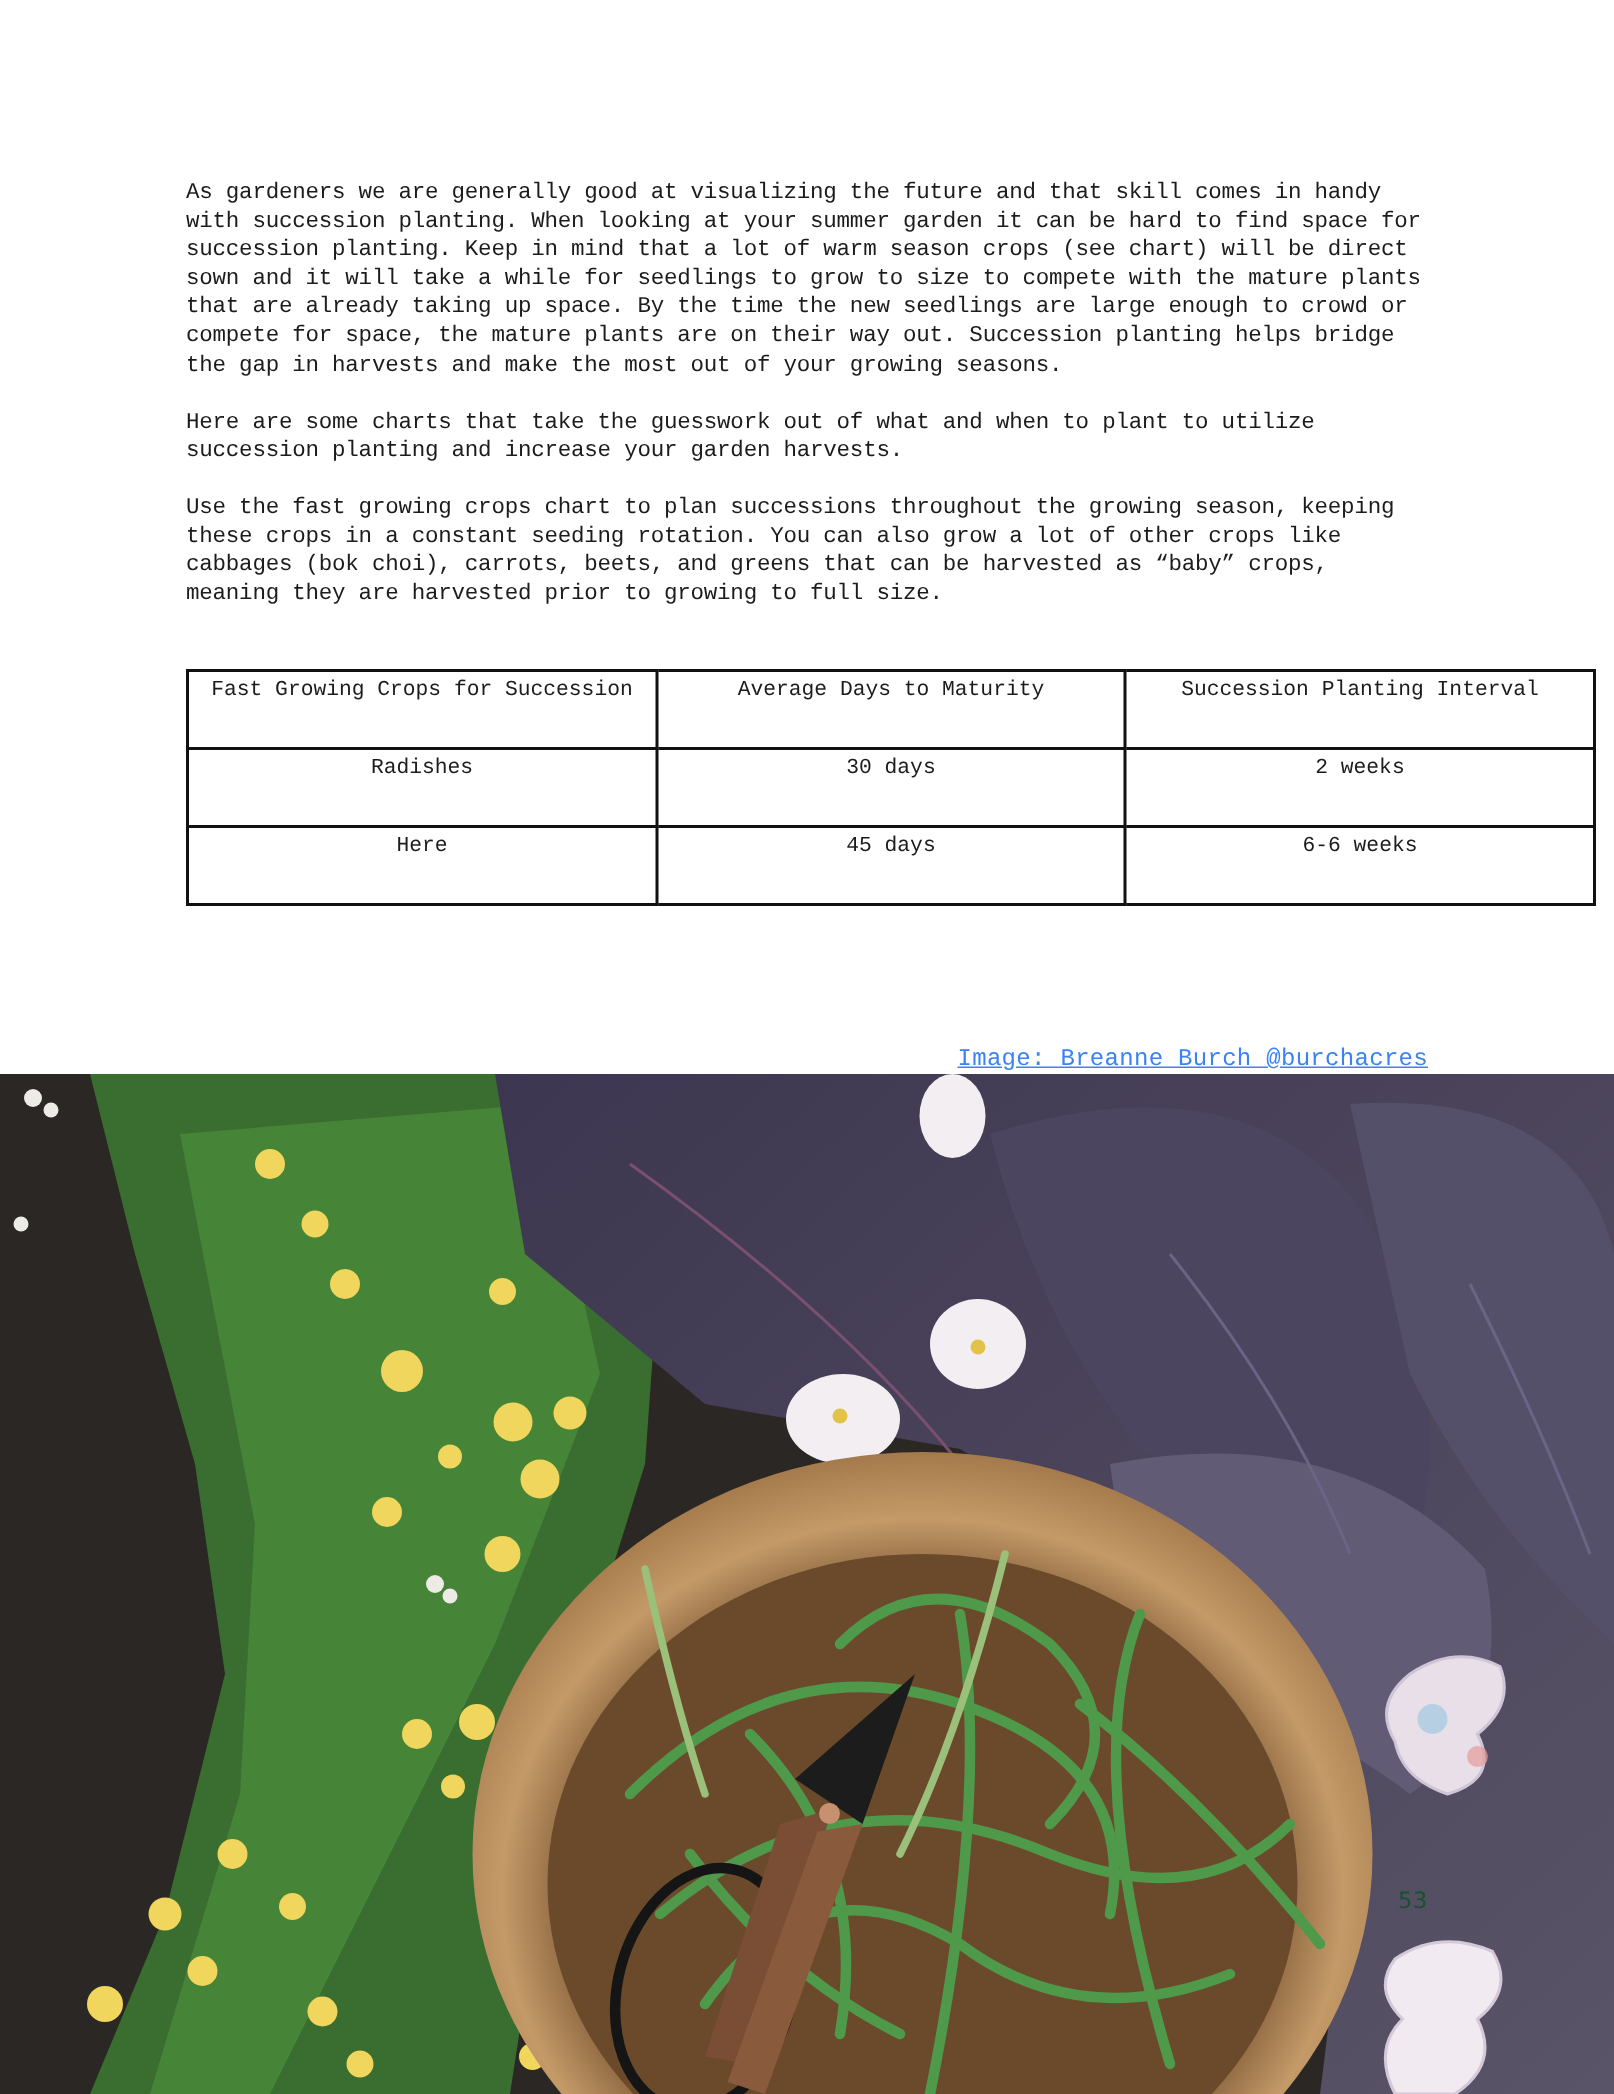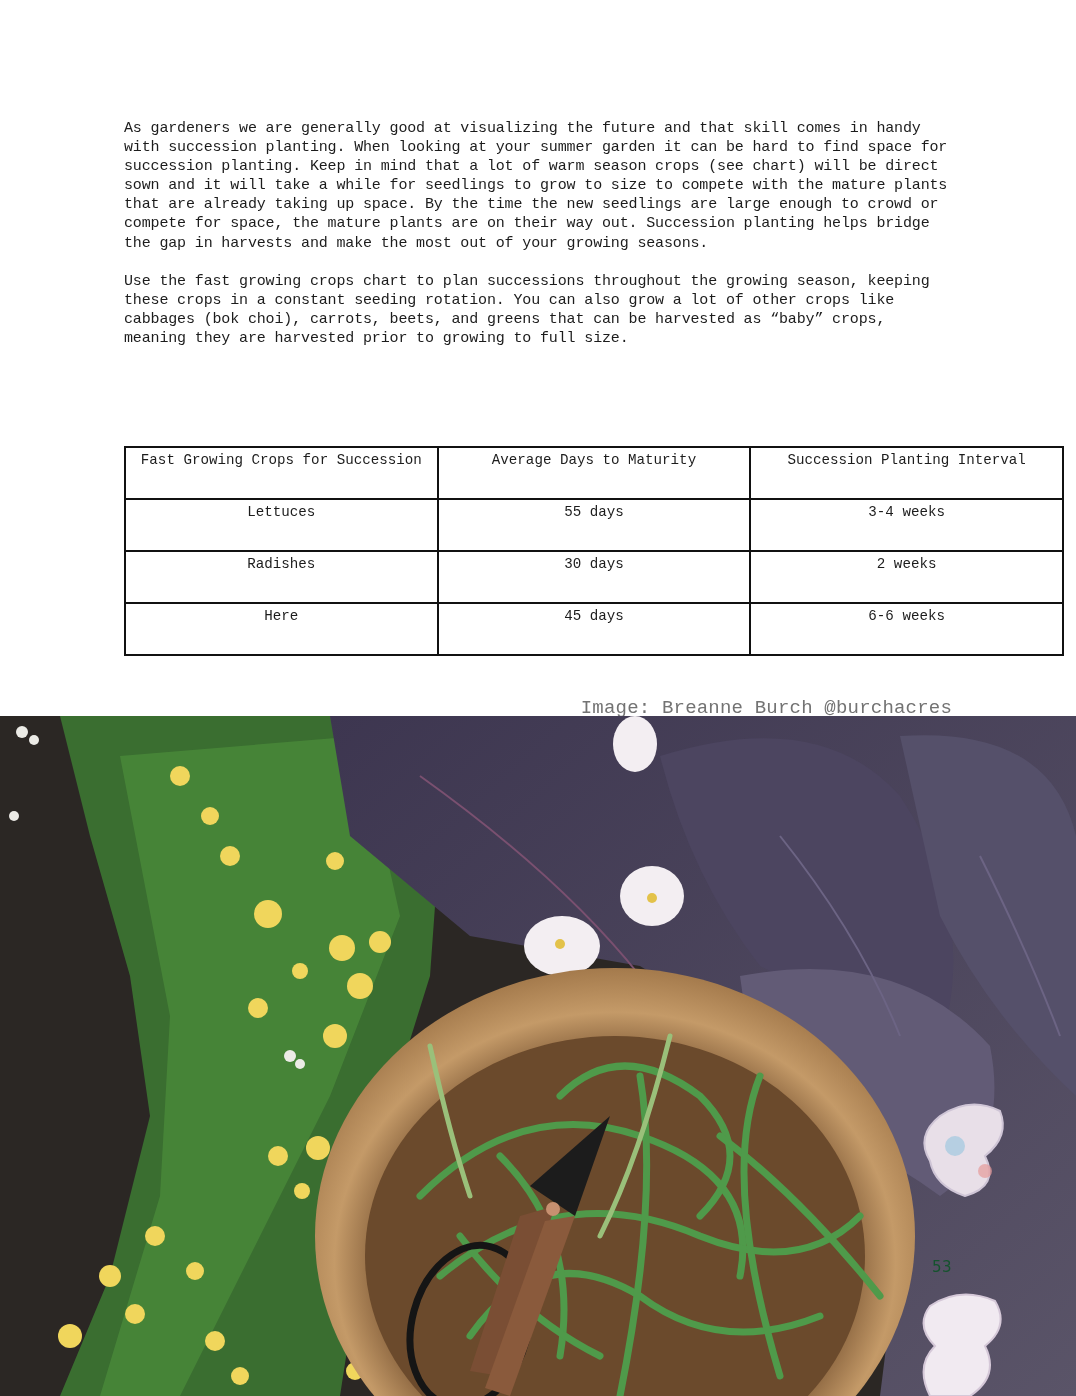--- a/index.html
+++ b/index.html
@@ -16,51 +16,47 @@
       position: absolute; left: 124px; top: 446px; width: 940px; border-collapse: collapse;
       font-size: 14.2px; color: #1c1c1c;
     }
     table.crops th, table.crops td {
       border: 2px solid #111; text-align: center; vertical-align: top; padding: 3px 6px 0 6px;
       font-weight: normal; line-height: 19px; width: 33.33%;
     }
     table.crops th { height: 47px; }
     table.crops td { height: 47px; }
     .caption {
-      position: absolute; right: 124px; top: 697px; font-size: 19px; color: #737373; letter-spacing: 0.2px;
+      position: absolute; right: 124px; top: 697px; font-size: 16px; color: #3b82f6; letter-spacing: 0.2px; text-decoration: underline;
     }
     .photo { position: absolute; left: 0; top: 716px; width: 1076px; height: 680px; overflow: hidden; background: #2a2624; }
     .photo svg { display: block; }
     .page-num {
       position: absolute; left: 932px; top: 1258px; font-family: "DejaVu Sans", sans-serif; font-size: 15px;
       color: #14532d; letter-spacing: 0.5px;
     }
   </style>
 </head>
 <body>
 
 <div class="content">
   <p class="para">As gardeners we are generally good at visualizing the future and that skill comes in handy with succession planting. When looking at your summer garden it can be hard to find space for succession planting. Keep in mind that a lot of warm season crops (see chart) will be direct sown and it will take a while for seedlings to grow to size to compete with the mature plants that are already taking up space. By the time the new seedlings are large enough to crowd or compete for space, the mature plants are on their way out. Succession planting helps bridge the gap in harvests and make the most out of your growing seasons.</p>
+  <p class="para">Here are some charts that take the guesswork out of what and when to plant to utilize succession planting and increase your garden harvests.</p>
   <p class="para">Use the fast growing crops chart to plan successions throughout the growing season, keeping these crops in a constant seeding rotation. You can also grow a lot of other crops like cabbages (bok choi), carrots, beets, and greens that can be harvested as “baby” crops, meaning they are harvested prior to growing to full size.</p>
 </div>
 
 <table class="crops">
   <thead>
     <tr>
       <th>Fast Growing Crops for Succession</th>
       <th>Average Days to Maturity</th>
       <th>Succession Planting Interval</th>
     </tr>
   </thead>
   <tbody>
-    <tr>
-      <td>Lettuces</td>
-      <td>55 days</td>
-      <td>3-4 weeks</td>
-    </tr>
     <tr>
       <td>Radishes</td>
       <td>30 days</td>
       <td>2 weeks</td>
     </tr>
     <tr>
       <td>Here</td>
       <td>45 days</td>
       <td>6-6 weeks</td>
     </tr>

